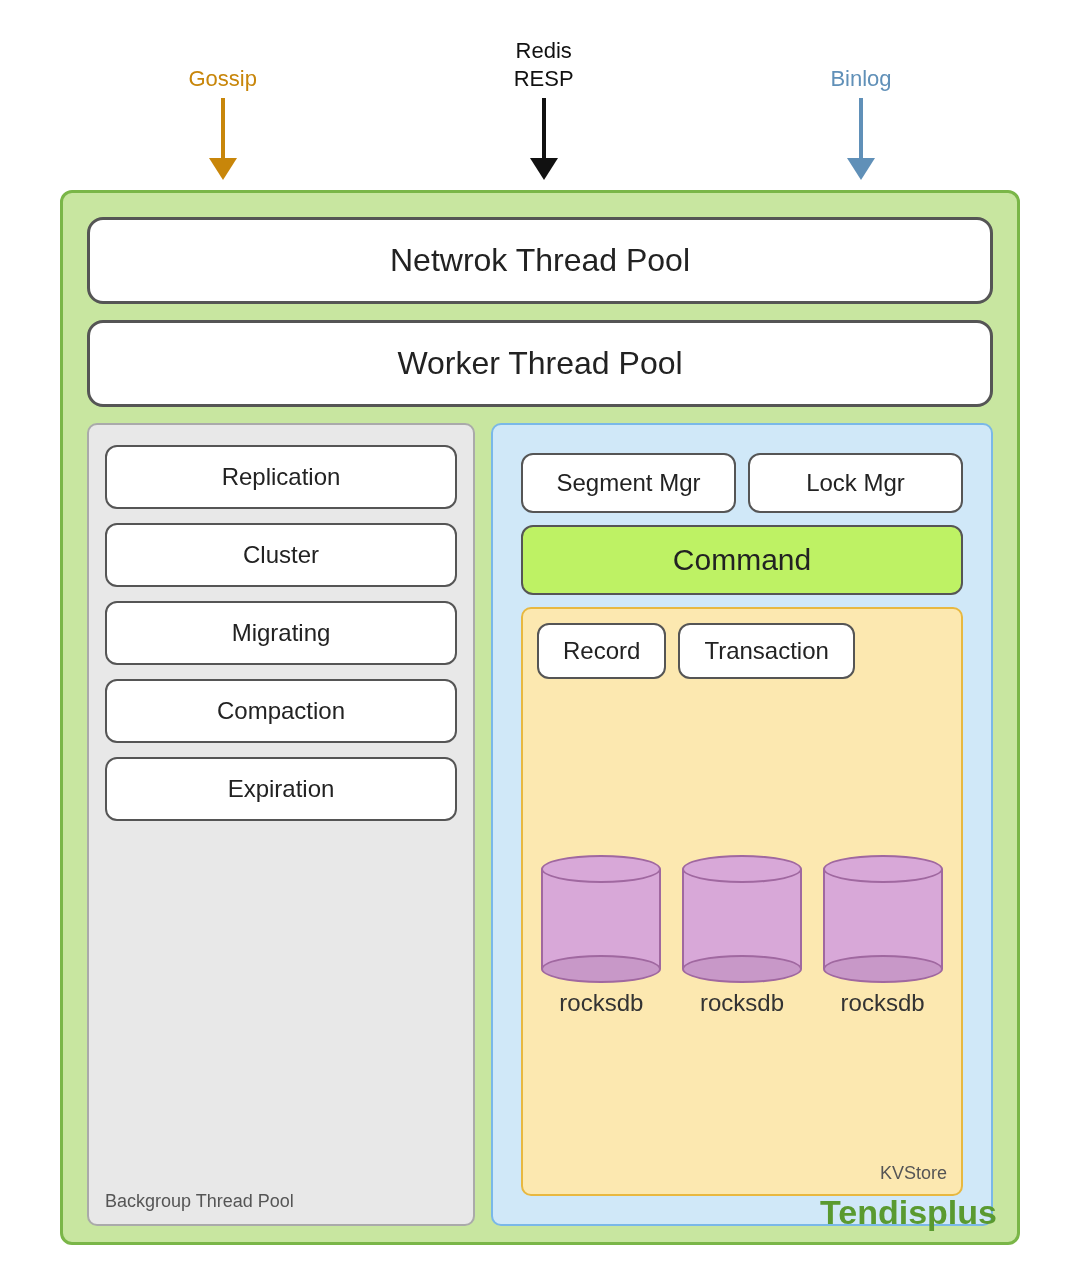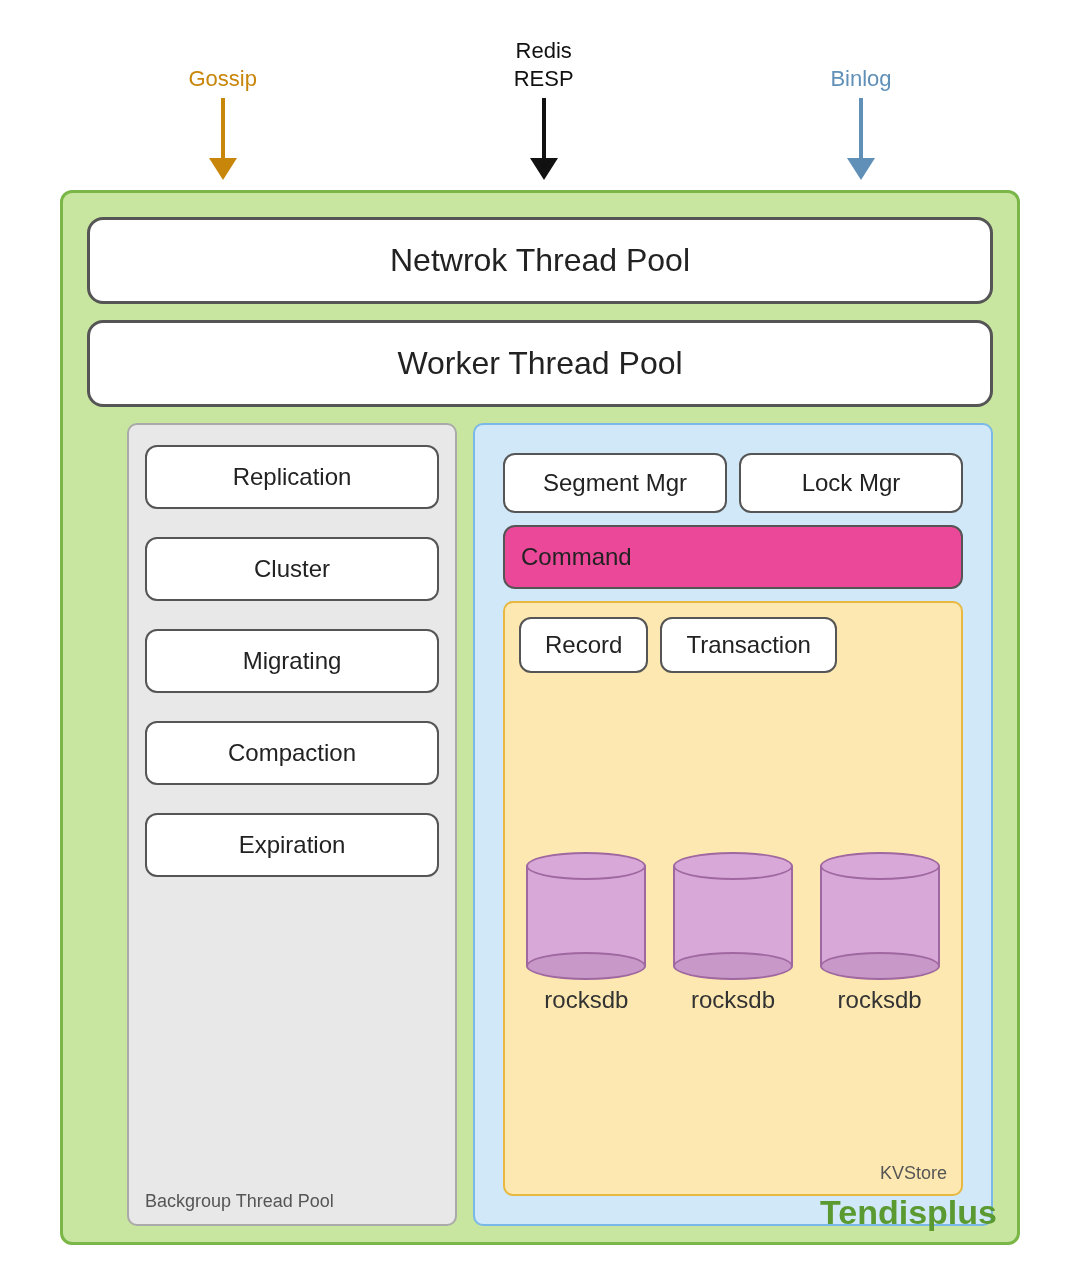--- a/index.html
+++ b/index.html
@@ -89,26 +89,25 @@
       gap: 16px;
       flex: 1;
     }
 
     
     .left-panel {
       background: #e8e8e8;
       border: 2px solid #aaa;
       border-radius: 10px;
       padding: 20px 16px 16px 16px;
-      width: 330px;
-      display: flex;
-      flex-direction: column;
-      gap: 28px;
-      position: relative;
-      margin-left: 40px;
+      width: 388px;
+      display: flex;
+      flex-direction: column;
+      gap: 14px;
+      position: relative;
     }
     .left-panel-label {
       position: absolute;
       bottom: 12px;
       left: 16px;
       font-size: 18px;
       color: #555;
     }
     .left-item {
       background: white;
@@ -143,25 +142,26 @@
       border-radius: 12px;
       text-align: center;
       padding: 14px 20px;
       font-size: 24px;
       color: #222;
       flex: 1;
     }
 
     
     .command-box {
-      background: #ec4899;
+      background: #bef264;
       border: 2px solid #555;
       border-radius: 12px;
+      text-align: center;
       padding: 16px;
-      font-size: 24px;
+      font-size: 30px;
       color: #222;
     }
 
     
     .kvstore-box {
       background: #fce8b0;
       border: 2px solid #e8b840;
       border-radius: 10px;
       padding: 14px;
       display: flex;

